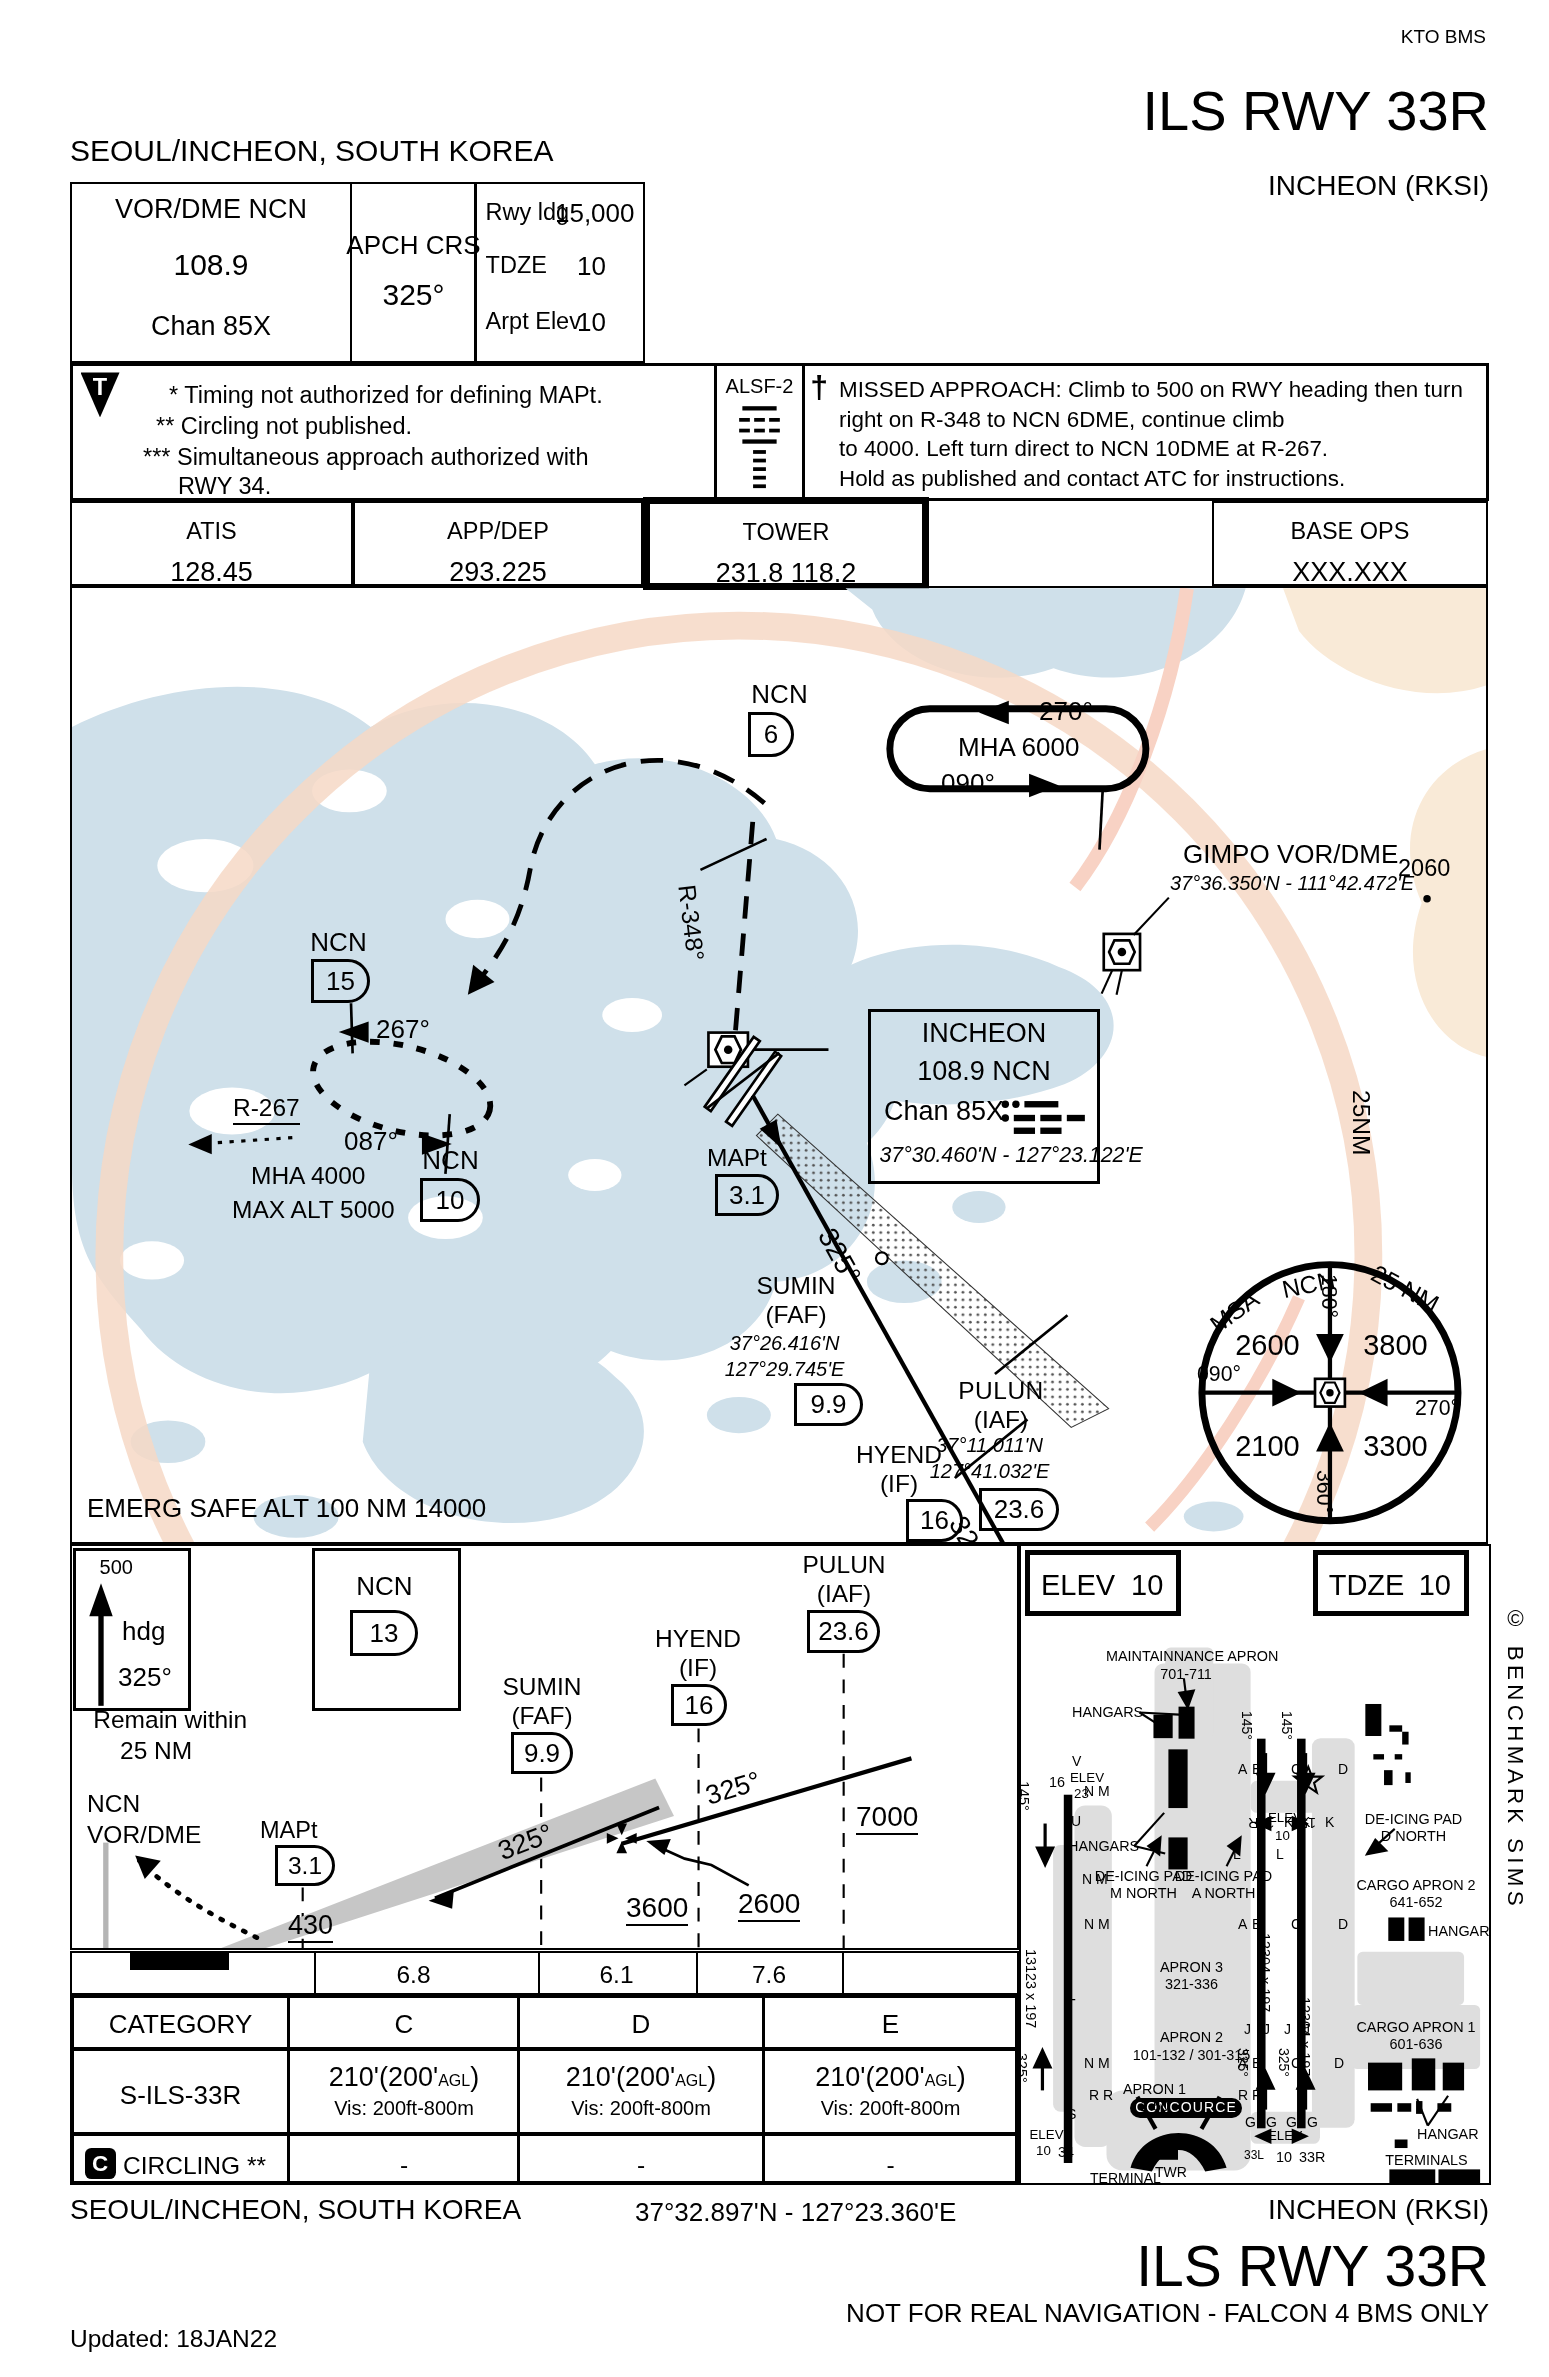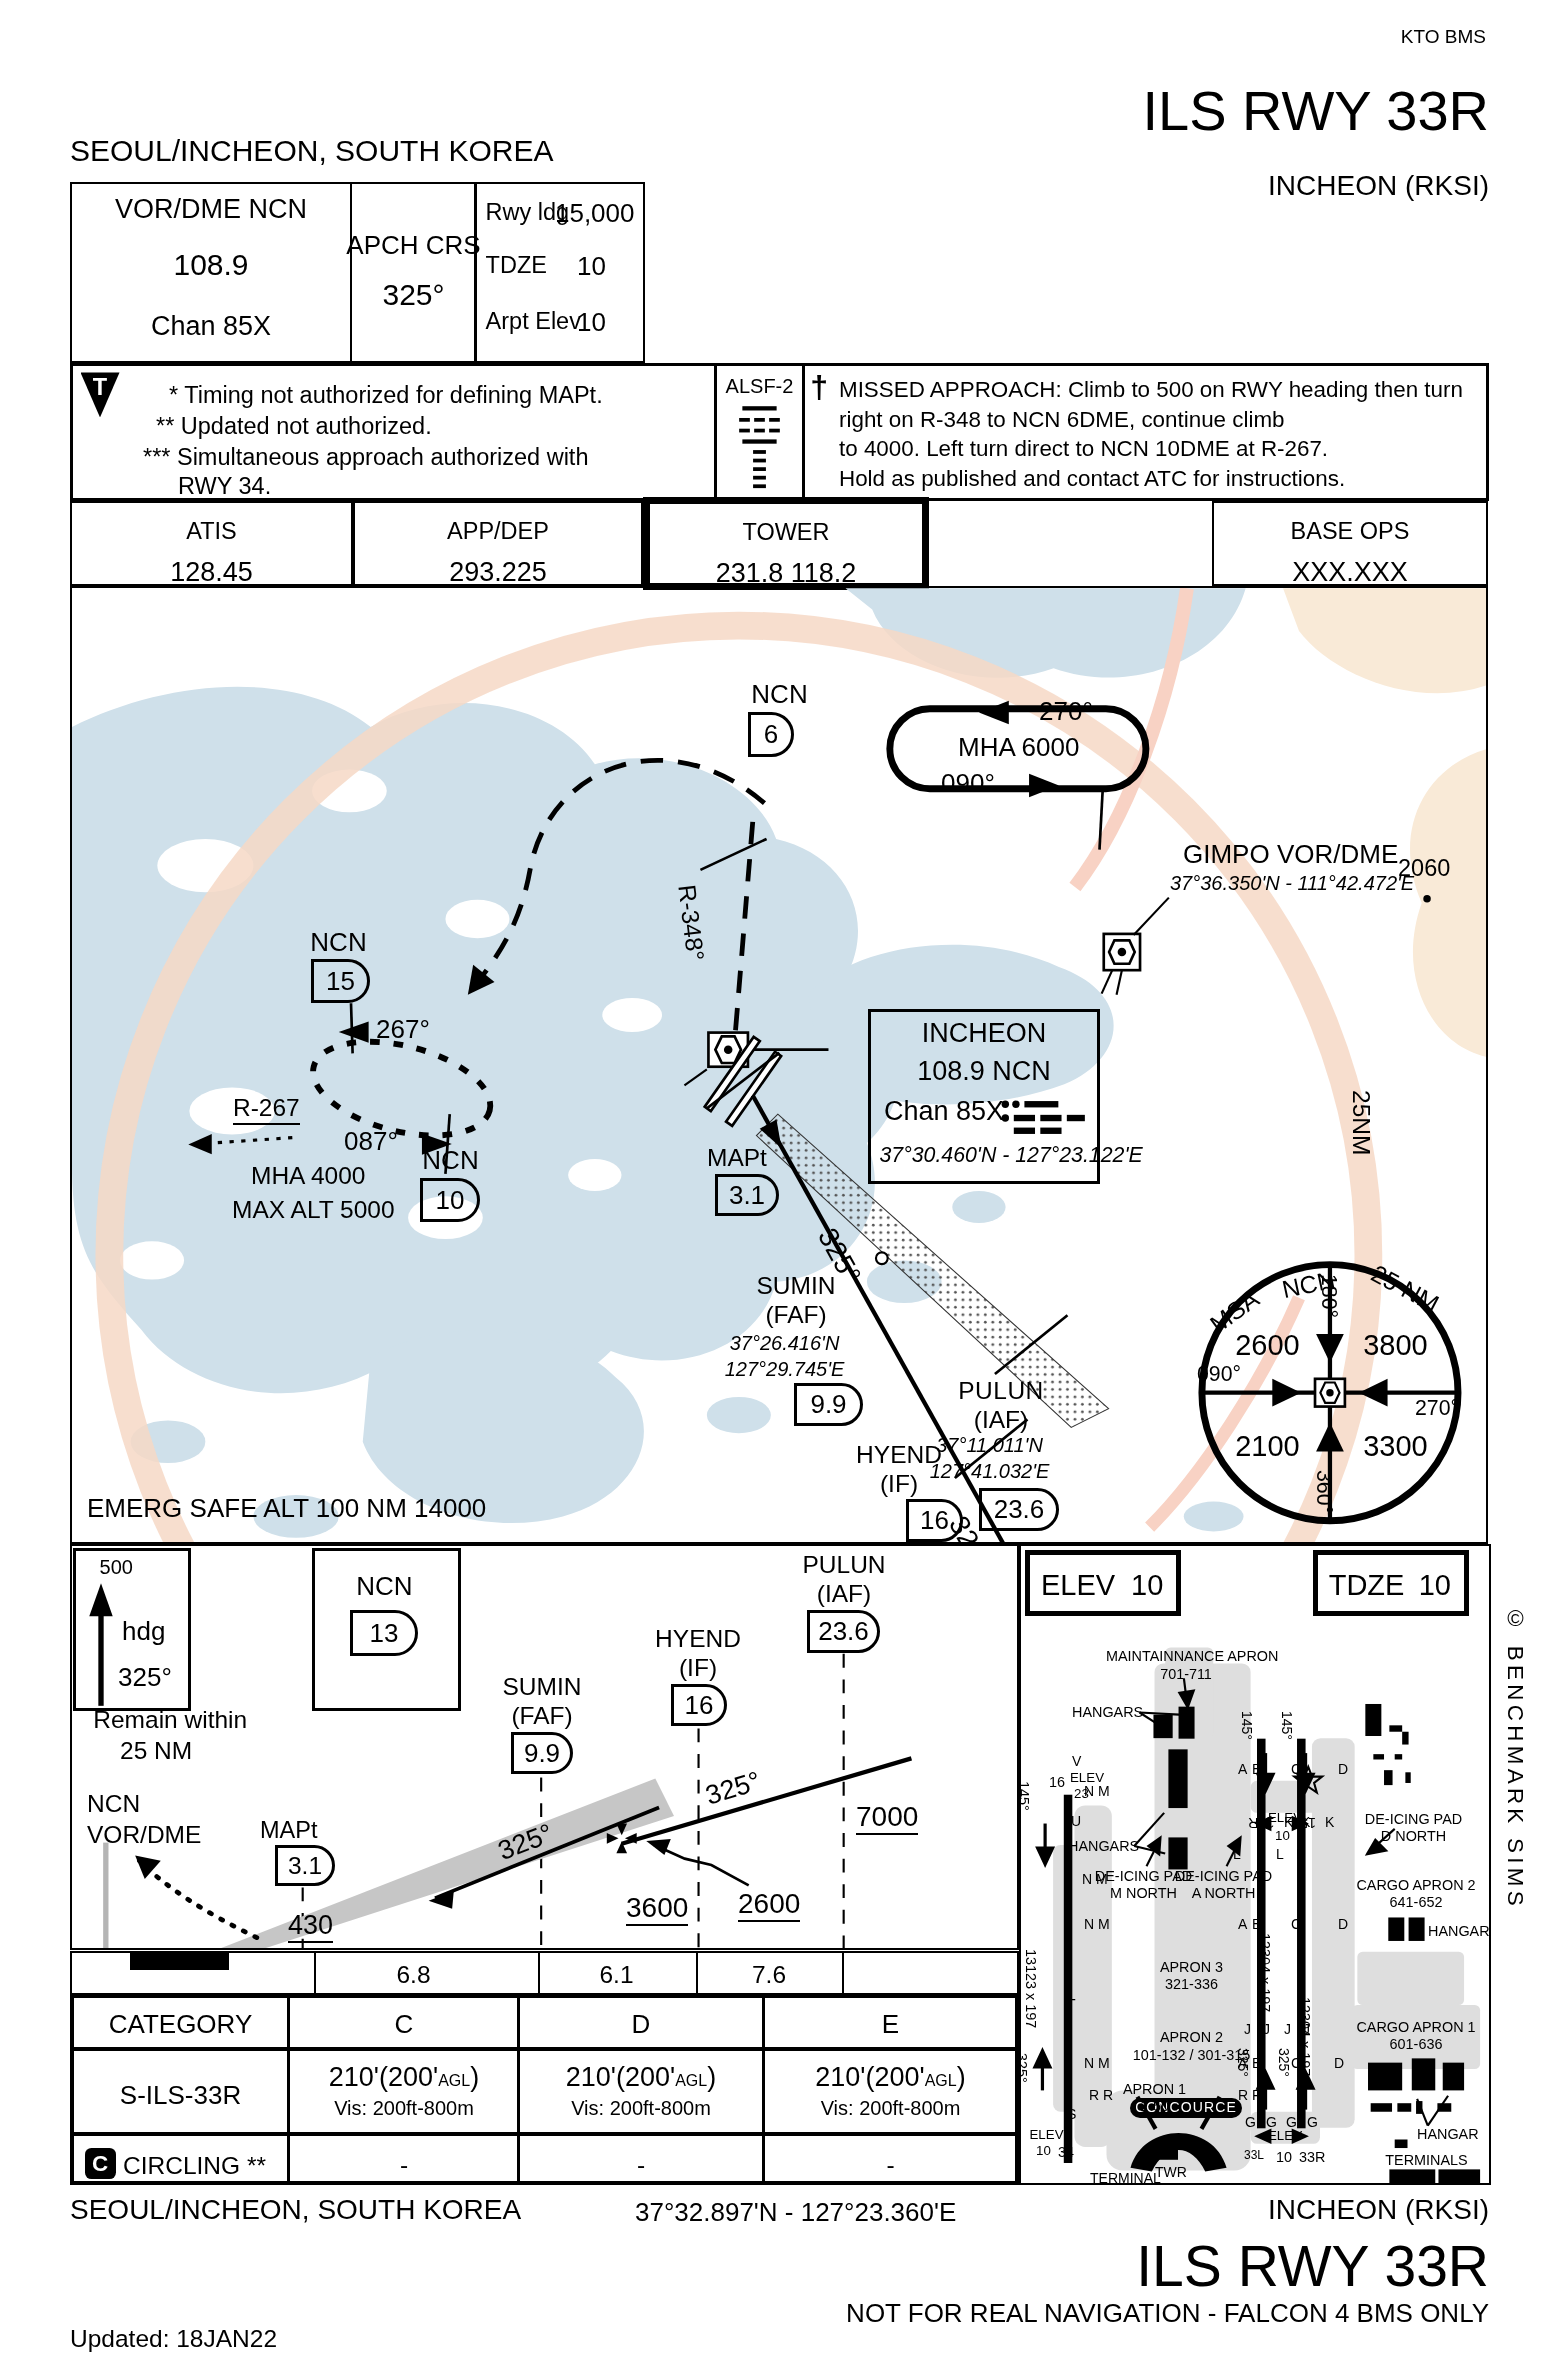--- a/index.html
+++ b/index.html
@@ -51,21 +51,21 @@
     <div class="lbl" style="right:37px;top:68px;font-size:26px">10</div>
     <div class="lbl" style="left:9.6px;top:124px;font-size:23.5px">Arpt Elev</div>
     <div class="lbl" style="right:37px;top:124px;font-size:26px">10</div>
   </div>
 
   <div class="box" style="left:70px;top:363px;width:647px;height:138px;border-width:3.2px">
     <div class="ticon" style="left:7.5px;top:6.4px">
         <span>T</span>
       </div>
     <div class="lbl" style="left:96px;top:16px;font-size:23.5px">* Timing not authorized for defining MAPt.</div>
-    <div class="lbl" style="left:83px;top:47px;font-size:23.5px">** Updated not authorized.</div>
+    <div class="lbl" style="left:83px;top:47px;font-size:23.5px">** Circling not published.</div>
     <div class="lbl" style="left:70px;top:78px;font-size:23.5px">*** Simultaneous approach authorized with</div>
     <div class="lbl" style="left:105px;top:107px;font-size:23.5px">RWY 34.</div>
   </div>
   <div class="box" style="left:714px;top:363px;width:91px;height:138px;border-width:3.2px">
     <div class="lbl c" style="left:0;right:0;top:8.5px;font-size:20px">ALSF-2</div>
     <svg class="svgabs" style="left:21.3px;top:37px" width="43" height="91" viewBox="0 0 80 170">
       <rect x="8" y="6" width="64" height="8"></rect>
       <rect x="2" y="28" width="20" height="7"></rect>
         <rect x="30" y="28" width="20" height="7"></rect>
         <rect x="58" y="28" width="20" height="7"></rect>

